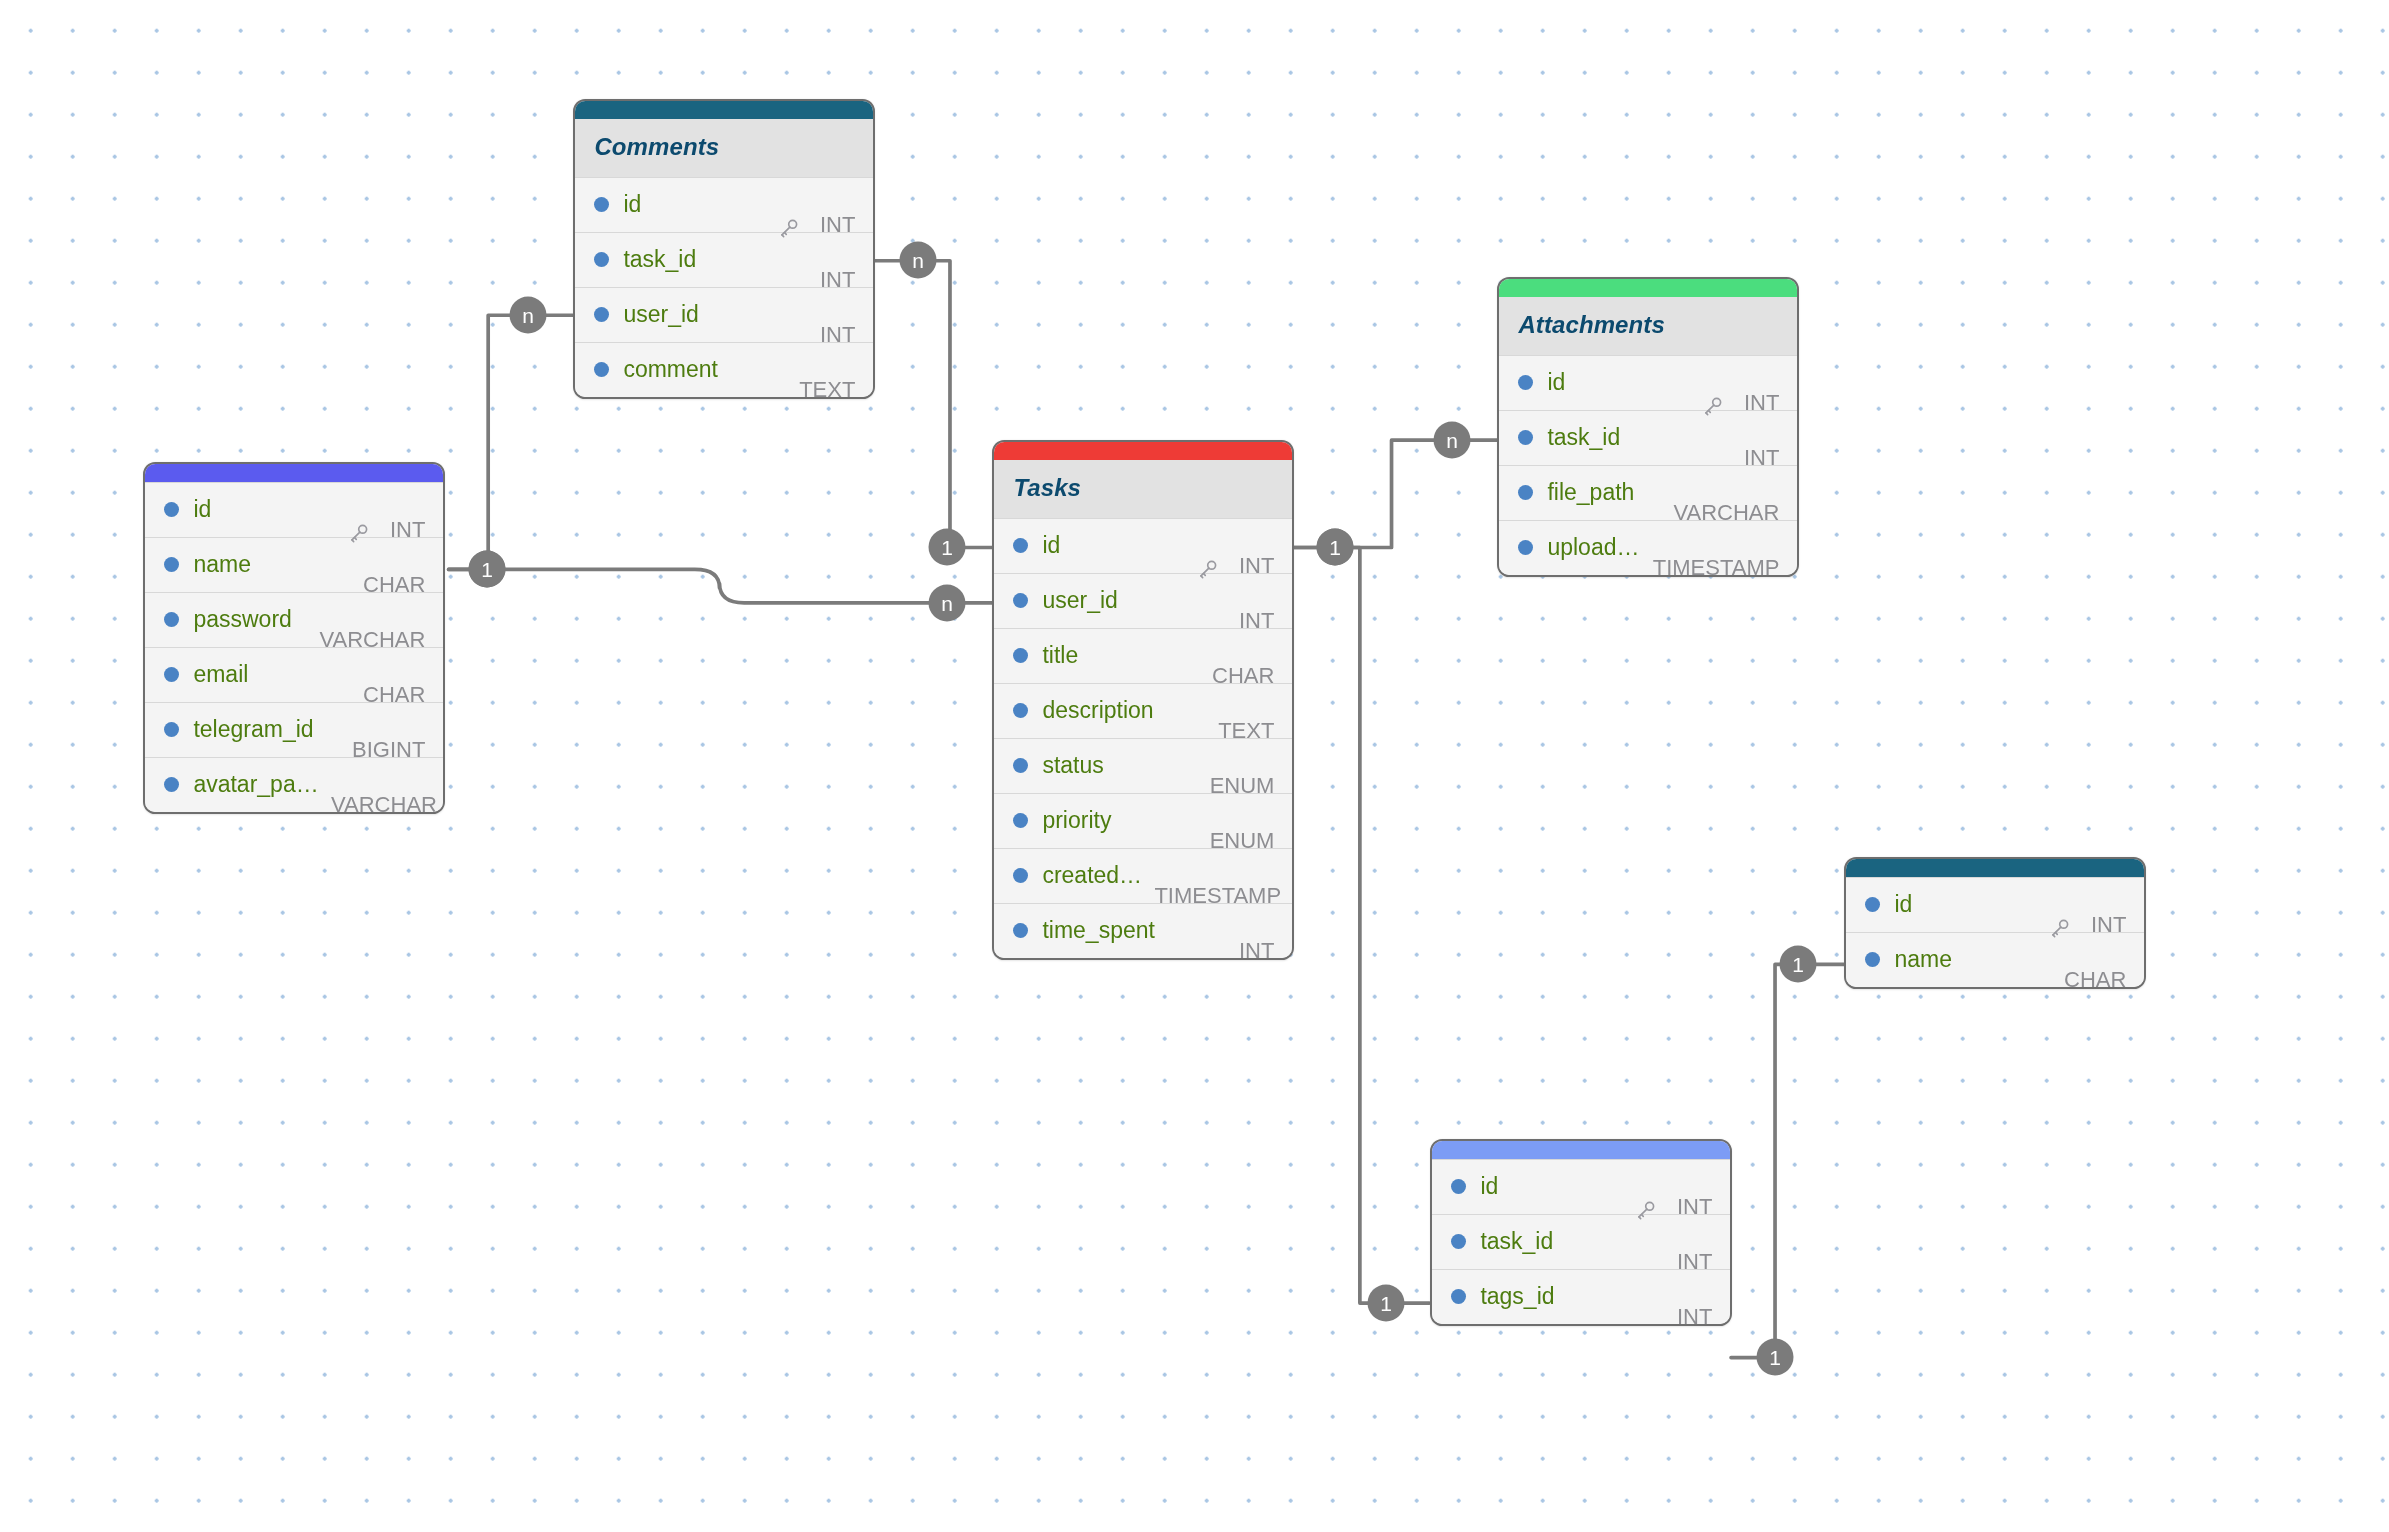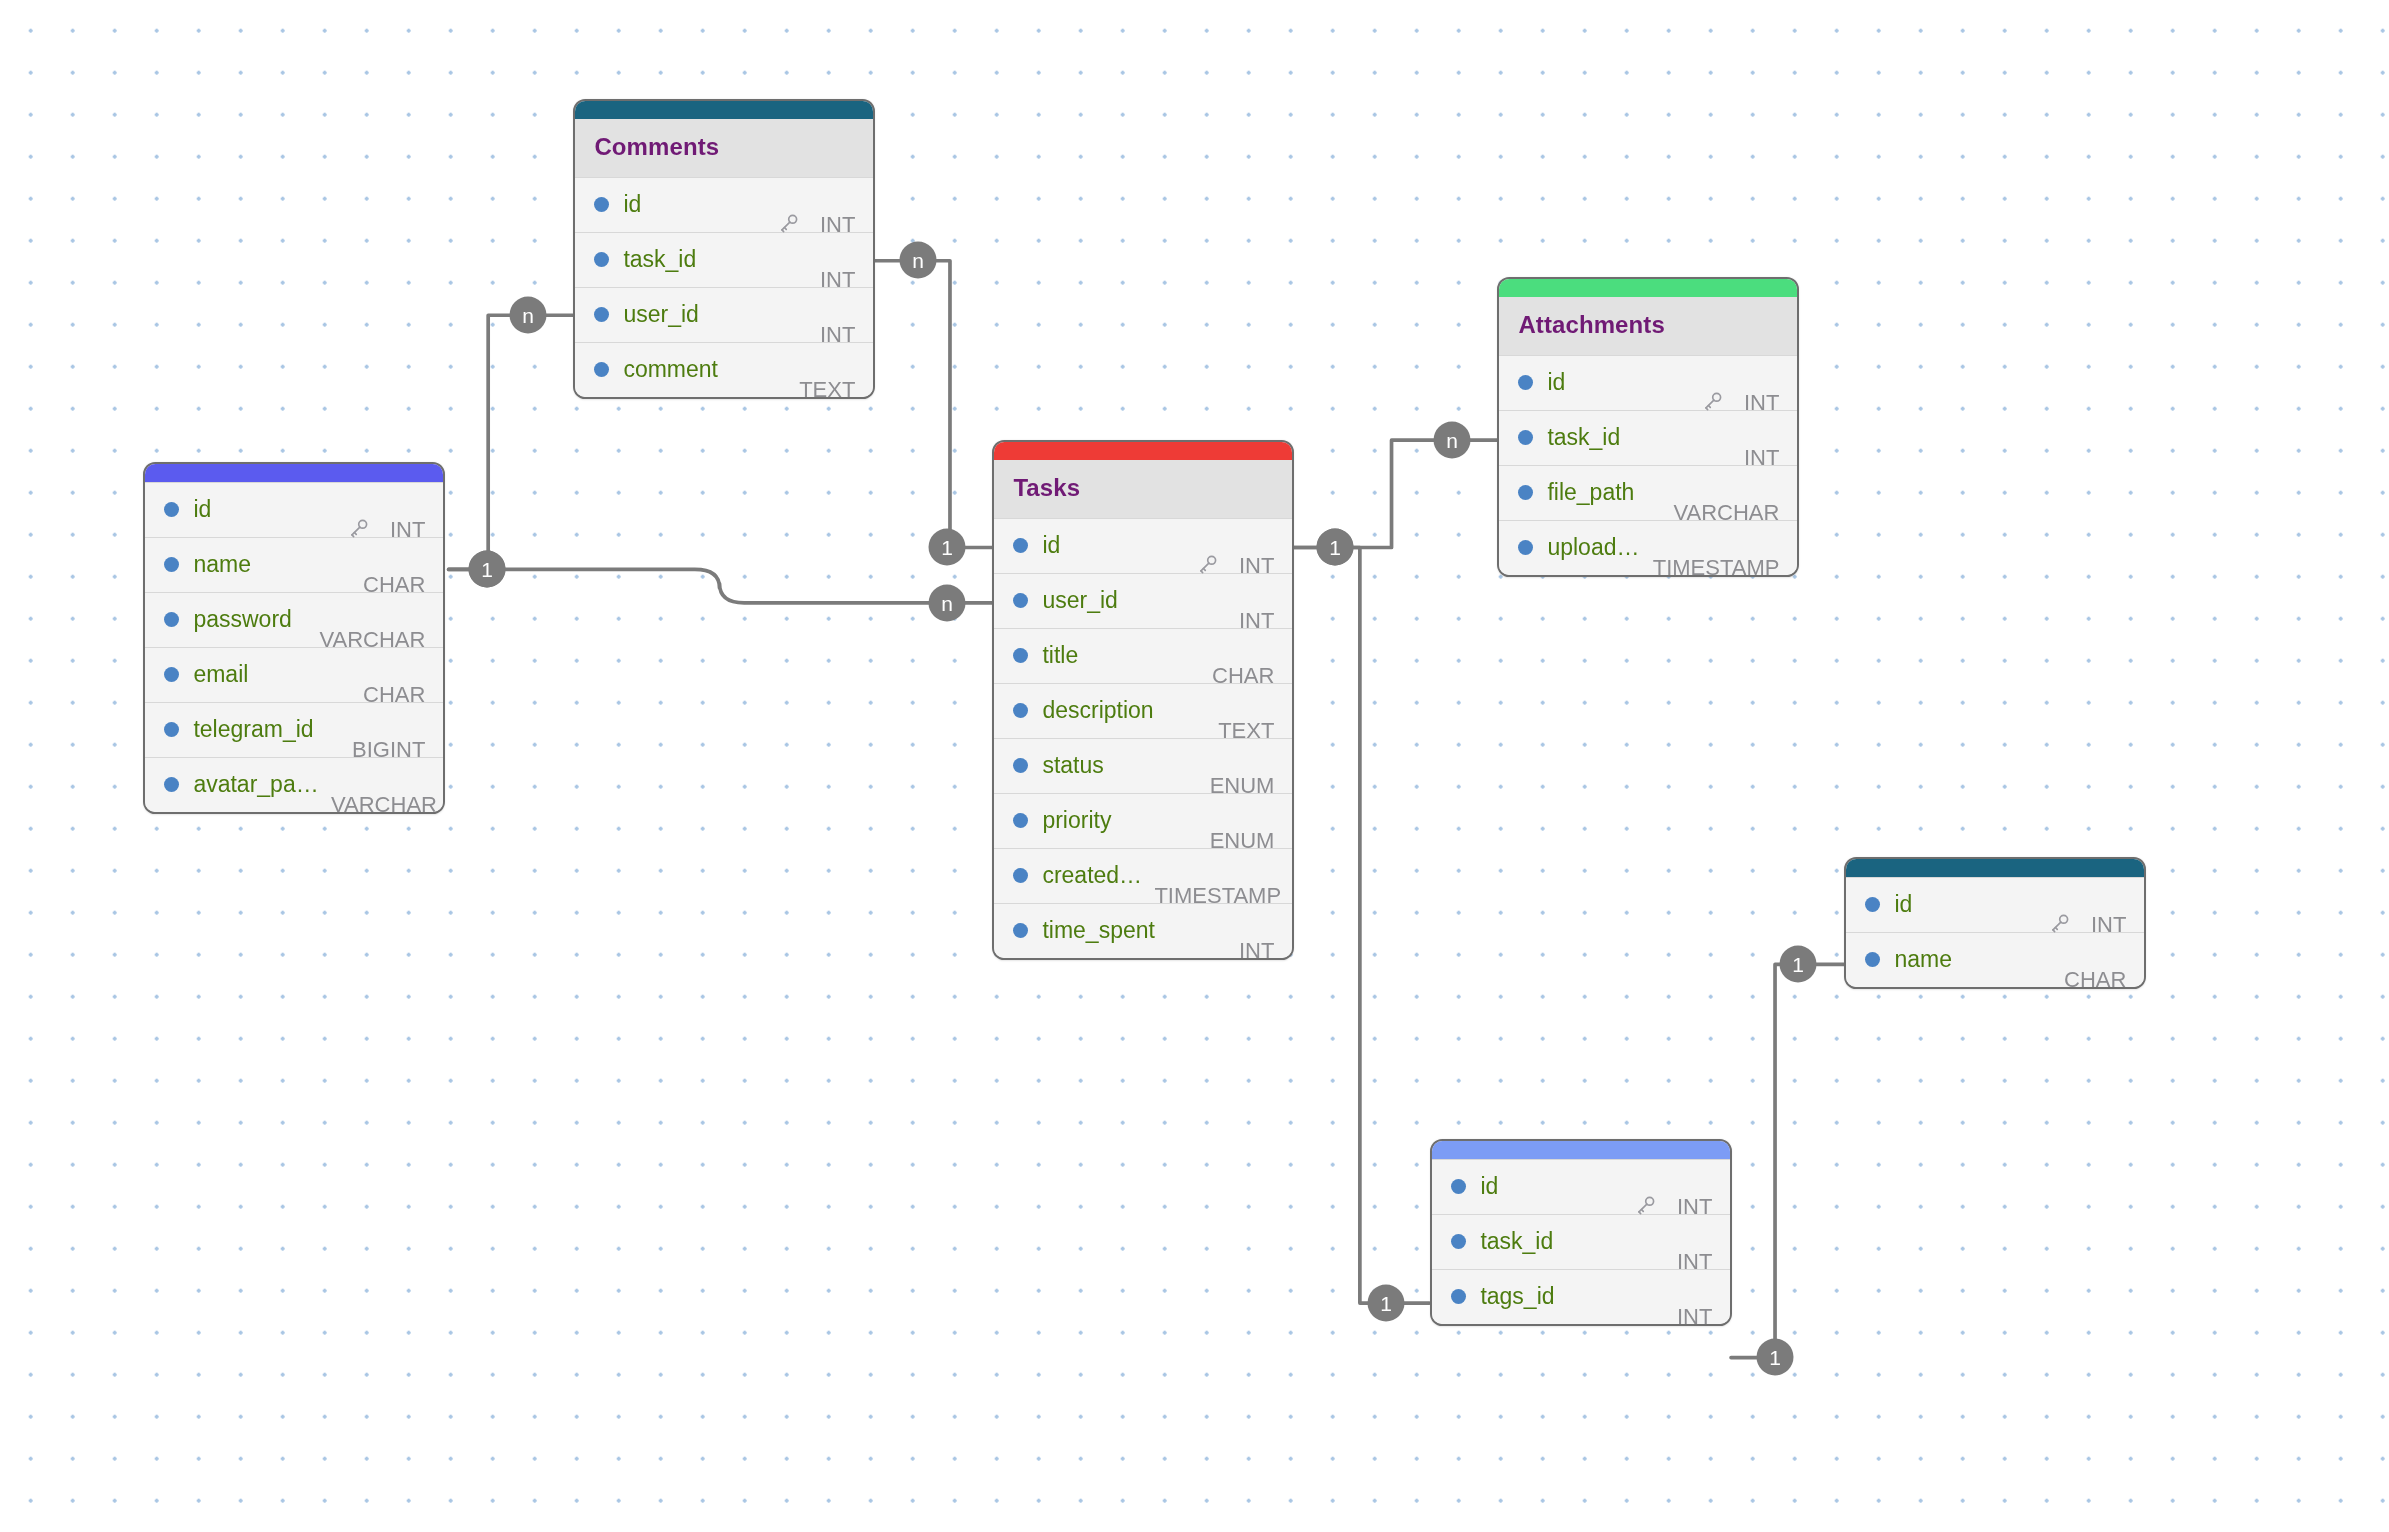--- a/index.html
+++ b/index.html
@@ -69,22 +69,23 @@
   }
   .entity-accent {
     height: 17.6px;
     width: 100%;
   }
   .entity-title {
     background: #e2e2e2;
     padding: 14px 19.4px 16px 19.4px;
     font-size: 24px;
     font-weight: bold;
-    color: #701a75;
+    color: #0c4a6e;
     letter-spacing: 0.1px;
+    font-style: italic;
   }
   .field-row {
     display: flex;
     align-items: center;
     height: 55px;
     padding: 0 17.6px 0 19.4px;
     border-top: 1.8px solid #d8d8d8;
     background: #f4f4f4;
   }
   .field-dot {
@@ -96,21 +97,21 @@
     margin-right: 14px;
   }
   .field-name {
     font-size: 23px;
     color: #4d7c0f;
     white-space: nowrap;
     flex: 1 1 auto;
   }
   .field-right {
     display: flex;
-    align-items: flex-start;
+    align-items: flex-end;
     gap: 20px;
     flex: 0 0 auto;
     margin-left: 12.3px;
     margin-top: 41px;
   }
   .key-icon {
     width: 21px;
     height: 21px;
     display: block;
     flex: 0 0 auto;

